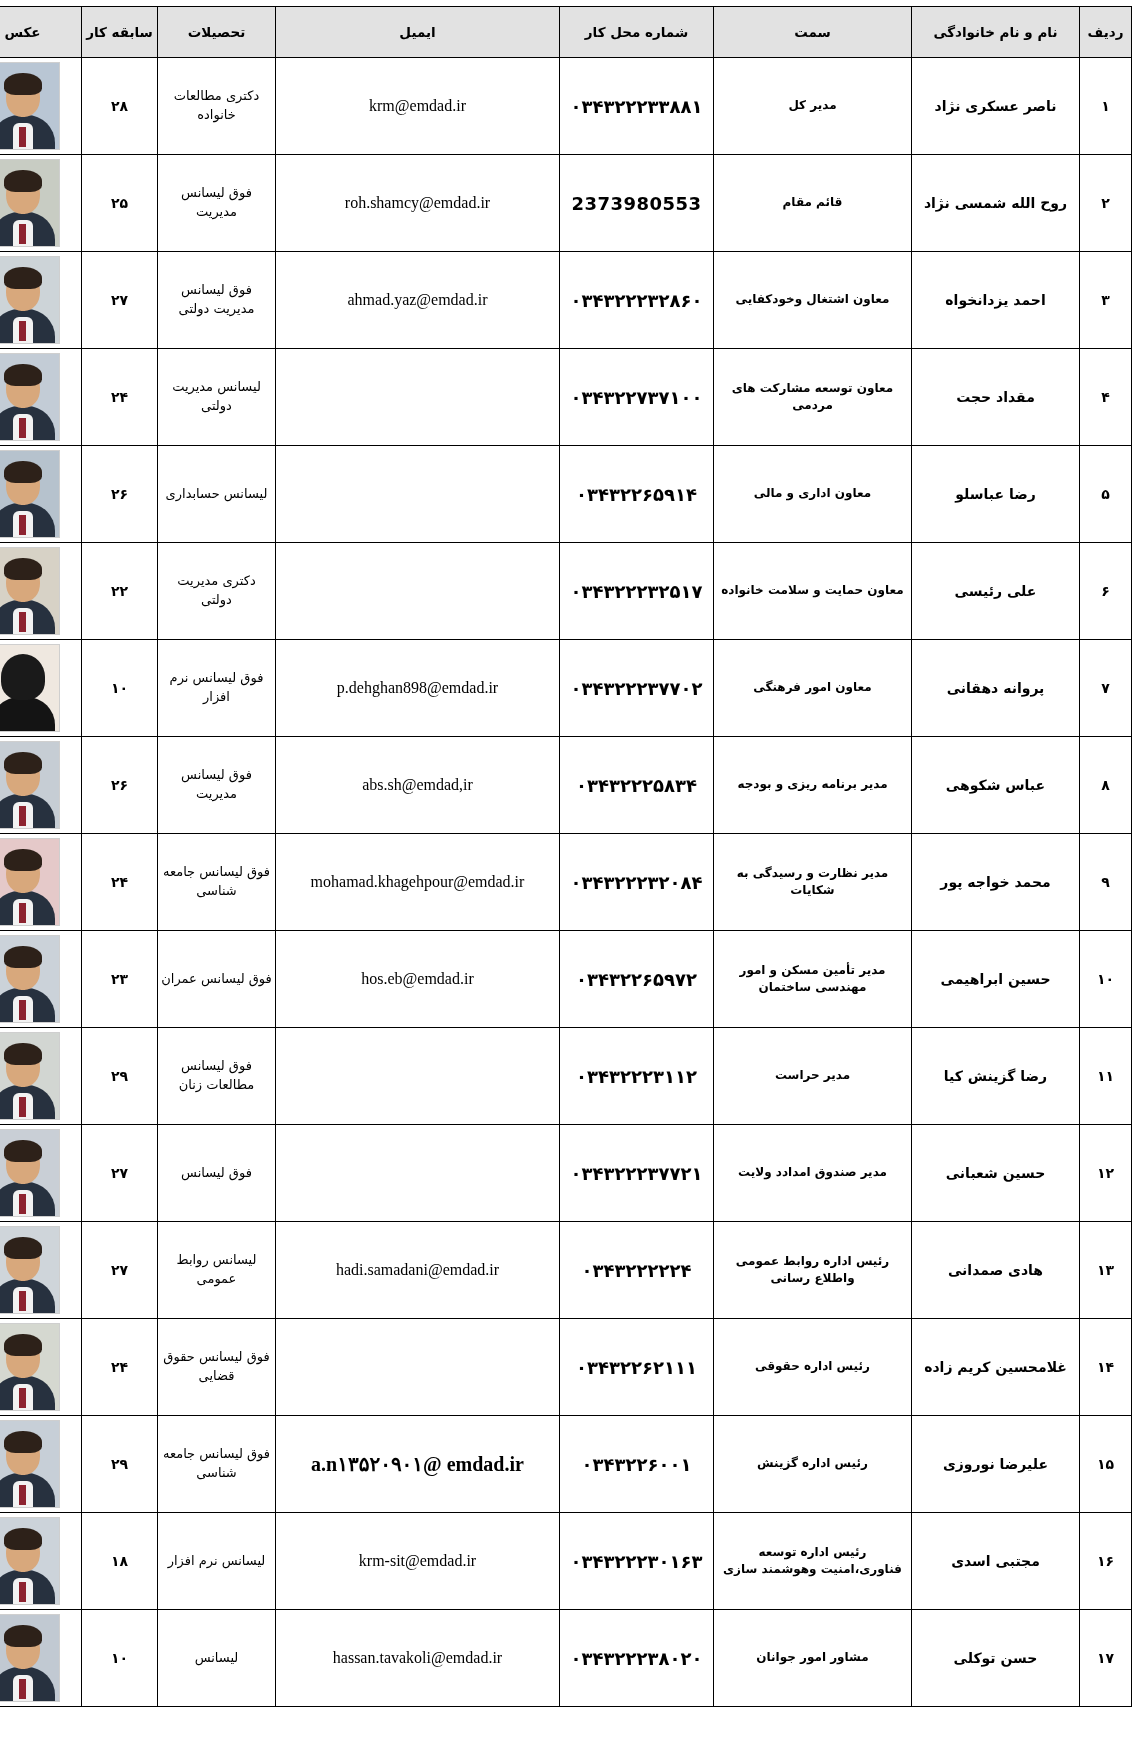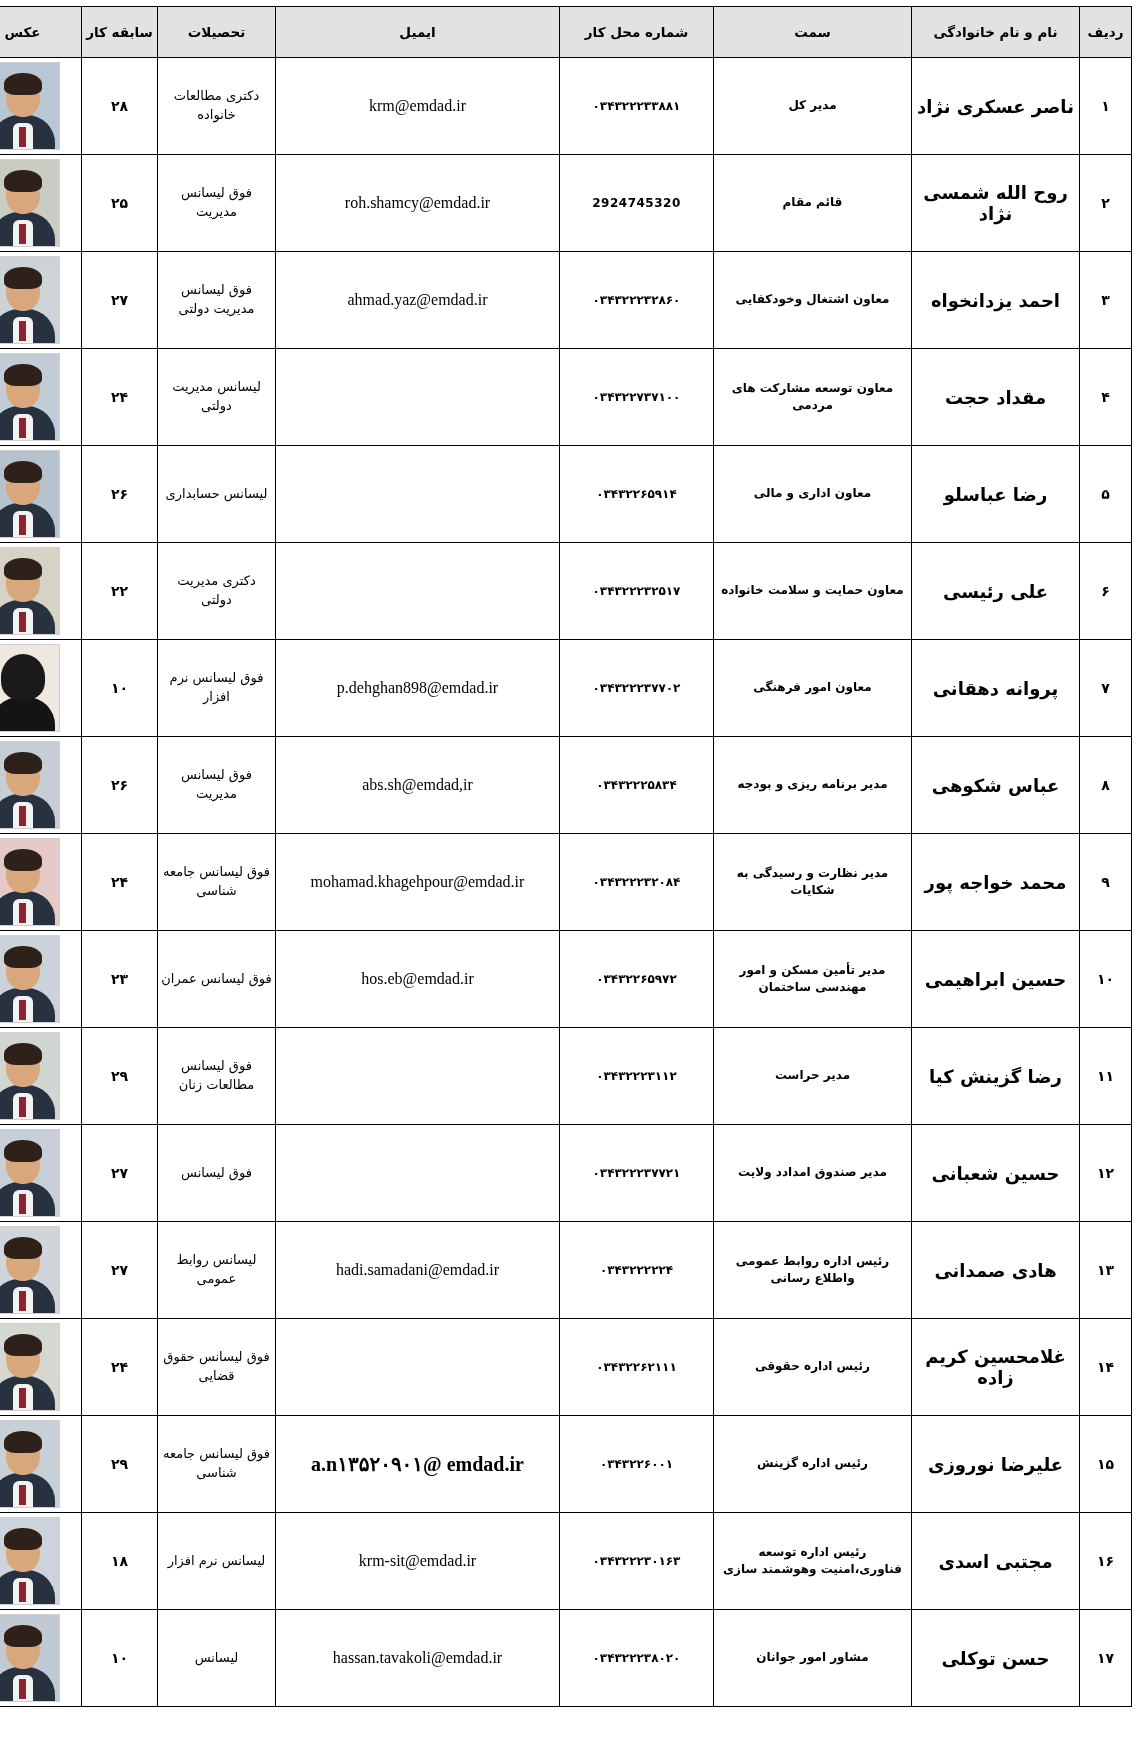--- a/index.html
+++ b/index.html
@@ -47,23 +47,23 @@
   col.c-radif    { width: 52px; }
   col.c-name     { width: 168px; }
   col.c-semat    { width: 198px; }
   col.c-phone    { width: 154px; }
   col.c-email    { width: 284px; }
   col.c-edu      { width: 118px; }
   col.c-exp      { width: 76px; }
   col.c-photo    { width: 118px; }
 
   td.radif   { font-size: 14px; font-weight: bold; }
-  td.name    { font-size: 18px; font-weight: bold; }
+  td.name    { font-size: 14px; font-weight: bold; }
   td.semat   { font-size: 12px; font-weight: bold; line-height: 1.45; }
-  td.phone   { font-size: 12px; font-weight: bold; letter-spacing: .5px; }
+  td.phone   { font-size: 18px; font-weight: bold; letter-spacing: .5px; }
   td.email   { font-size: 16px; direction: ltr; font-family: "Liberation Serif", serif; }
   td.email.bold-email { font-weight: bold; font-size: 20px; }
   td.edu     { font-size: 13px; font-weight: normal; line-height: 1.45; }
   td.exp     { font-size: 14px; font-weight: bold; }
   td.photo   { padding: 4px 2px; }
 
   tbody tr { height: 86px; }
 
   .avatar {
     width: 72px;
@@ -191,21 +191,21 @@
               <div class="tie"></div>
               <div class="head"></div>
               <div class="hair"></div>
             </div>
           </td>
         </tr>
         <tr>
           <td class="radif">۲</td>
           <td class="name">روح الله شمسی نژاد</td>
           <td class="semat">قائم مقام</td>
-          <td class="phone">2924745320</td>
+          <td class="phone">2373980553</td>
           <td class="email">roh.shamcy@emdad.ir</td>
           <td class="edu">فوق لیسانس مدیریت</td>
           <td class="exp">۲۵</td>
           <td class="photo">
             <div class="avatar" title="عکس روح الله شمسی نژاد">
               <div class="bg" style="background: rgb(200, 204, 195);"></div>
               <div class="body"></div>
               <div class="shirt"></div>
               <div class="tie"></div>
               <div class="head"></div>

